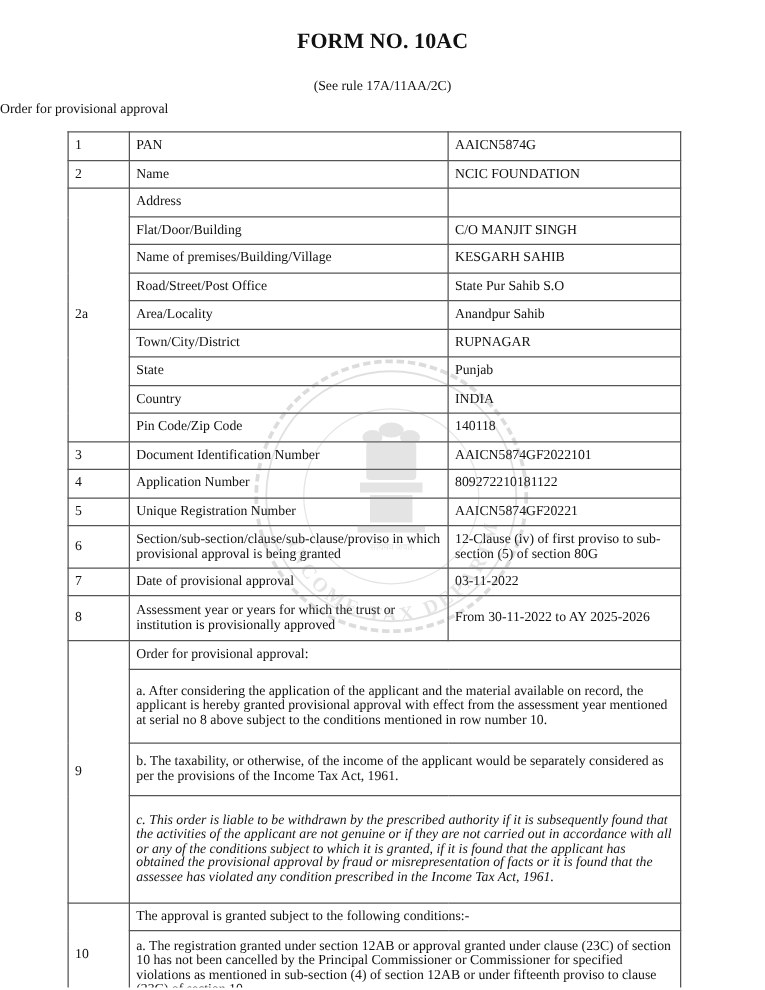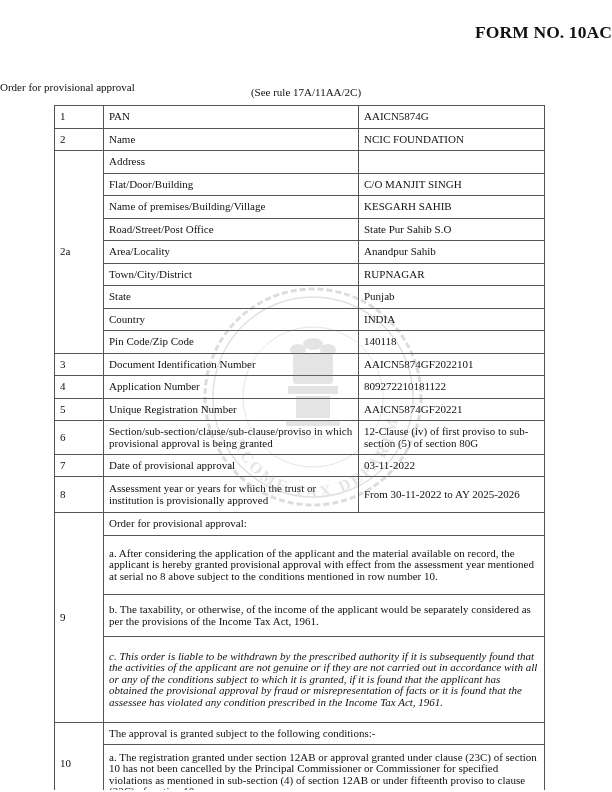--- a/index.html
+++ b/index.html
@@ -1,20 +1,20 @@
 <!DOCTYPE html>
 <html><head>
 <meta charset="utf-8">
 <style>
   html, body { margin:0; padding:0; background:#ffffff; }
   body { width:612px; height:792px; position:relative; overflow:hidden;
          font-family:"Liberation Serif", "DejaVu Serif", serif; color:#111; }
-  .title { position:absolute; top:22px; left:0; width:612px; text-align:right;
+  .title { position:absolute; top:22px; left:0; width:612px; text-align:center;
            font-size:17.5px; font-weight:bold; letter-spacing:0.1px; }
-  .sub1 { position:absolute; top:63px; left:0; width:612px; text-align:center; font-size:11px;margin-top:23px; }
+  .sub1 { position:absolute; top:63px; left:0; width:612px; text-align:center; font-size:11px; }
   .sub2 { position:absolute; top:81px; left:0; width:612px; text-align:left; font-size:11px; }
 
   .watermark { position:absolute; left:198px; top:282px; width:230px; height:230px; pointer-events:none; opacity:0.22; }
 
   table.form { position:absolute; top:105px; left:54px; width:489px; border-collapse:collapse;
                font-size:11px; line-height:11.5px; table-layout:fixed; }
   table.form td { border:1px solid #555; padding:0 5px; vertical-align:middle; }
   td.num { width:38px; vertical-align:top; padding-top:5px; }
   td.lbl { width:244px;margin-top:34px; }
   td.val { width:175px; }

